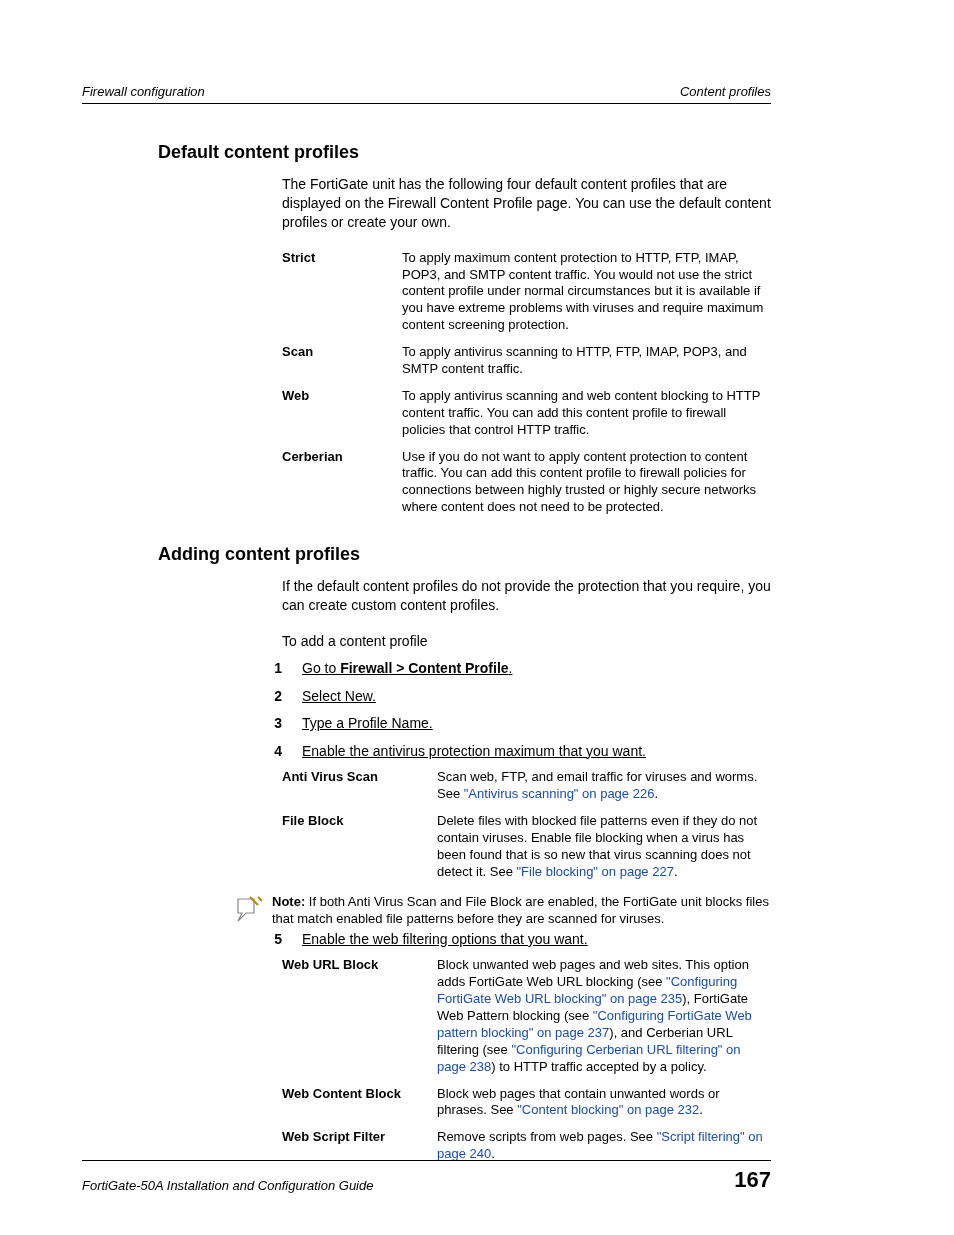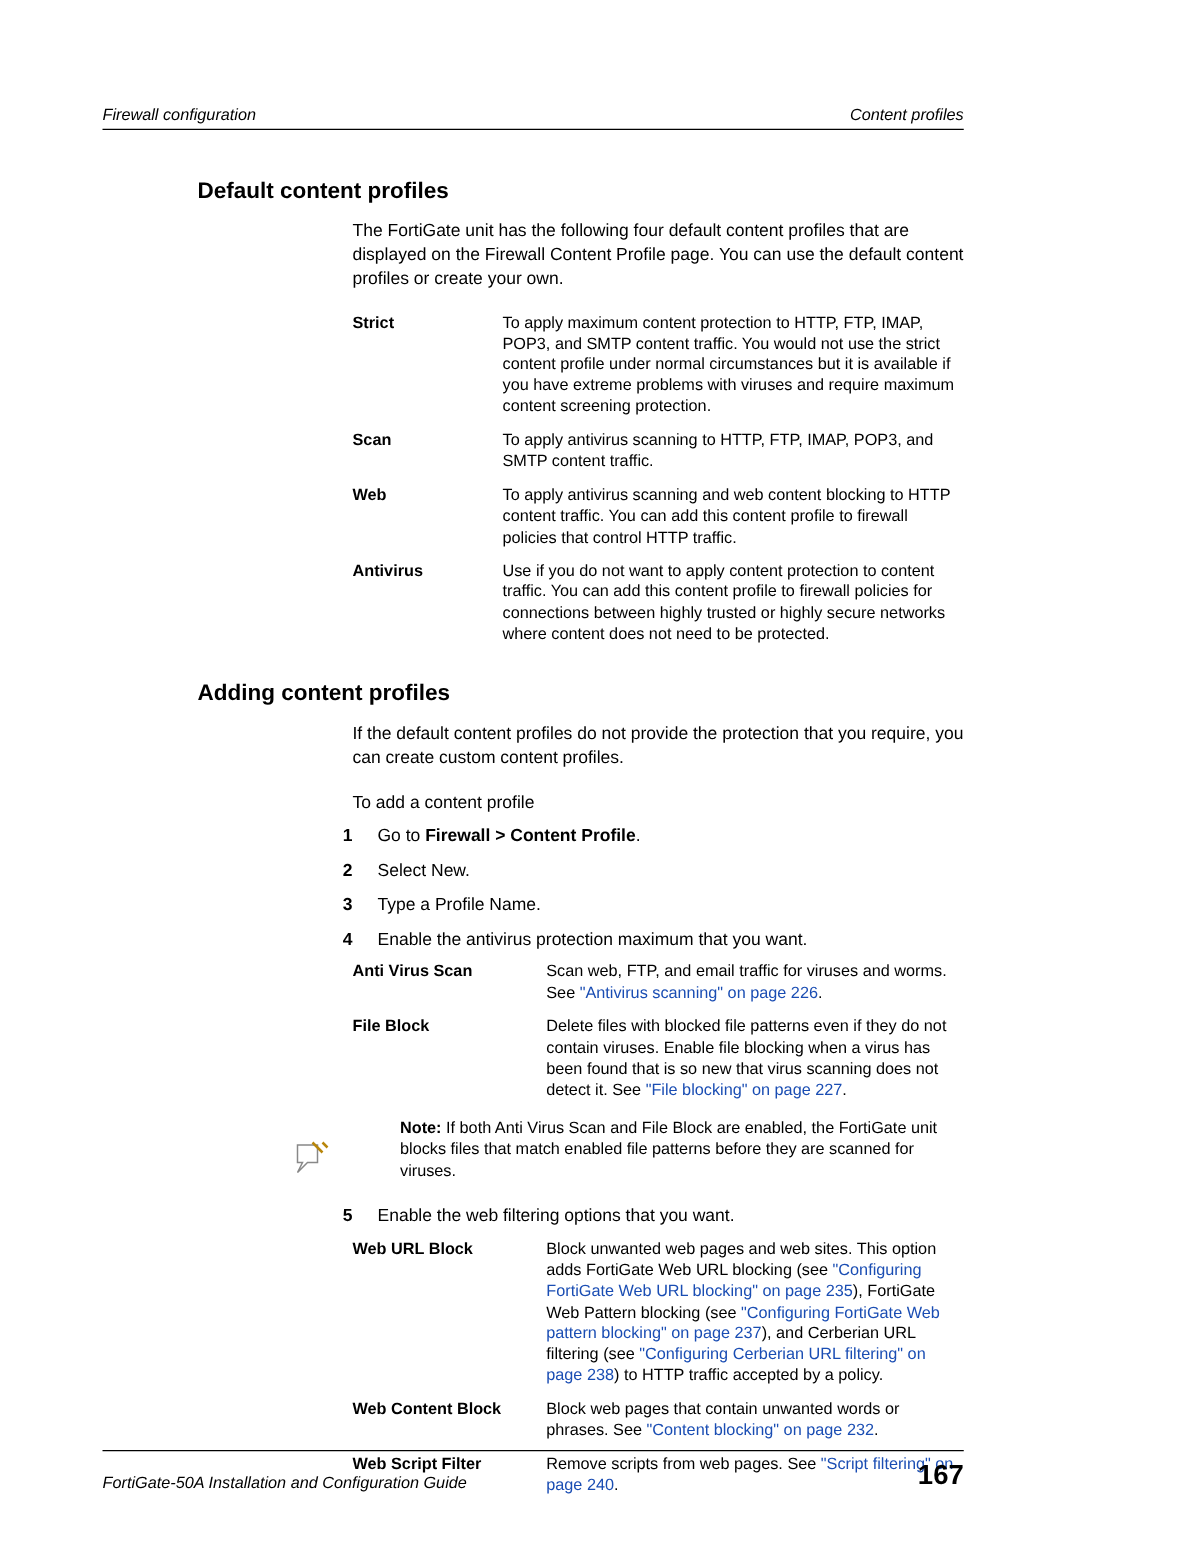--- a/index.html
+++ b/index.html
@@ -44,27 +44,27 @@
   .def-term { width: 120px; font-weight: bold; flex-shrink: 0; }
   .def-desc { flex: 1; line-height: 1.3; }
   .sub-heading {
     font-weight: normal;
     font-size: 14px;
     margin: 0 0 10px 200px;
   }
   .steps { margin-left: 160px; font-size: 14px; }
   .step-row { display: flex; margin-bottom: 8px; line-height: 1.4; }
   .step-num { width: 40px; text-align: right; padding-right: 20px; font-weight: bold; flex-shrink:0; }
-  .step-text { flex: 1; }
+  .step-text { flex: 1; text-decoration: underline; }
   .option-table { margin-left: 200px; font-size: 13px; margin-top: 4px; margin-bottom: 12px; }
   .opt-row { display: flex; margin-bottom: 10px; }
   .opt-term { width: 155px; font-weight: bold; flex-shrink:0; }
   .opt-desc { flex: 1; line-height: 1.3; }
   .link { color: #1a4db3; }
-  .note-block { display: flex; margin: 10px 0 18px 150px; font-size: 13px; align-items: flex-end; gap: 48px; }
+  .note-block { display: flex; margin: 10px 0 2px 150px; font-size: 13px; align-items: center; }
   .note-icon { width: 40px; flex-shrink: 0; padding-top: 2px; }
   .note-text { flex: 1; line-height: 1.35; }
   .footer {
     position: absolute;
     left: 82px;
     right: 82px;
     bottom: 42px;
     border-top: 1px solid #000;
     padding-top: 6px;
     display: flex;
@@ -96,21 +96,21 @@
     </div>
     <div class="def-row">
       <div class="def-term">Scan</div>
       <div class="def-desc">To apply antivirus scanning to HTTP, FTP, IMAP, POP3, and SMTP content traffic.</div>
     </div>
     <div class="def-row">
       <div class="def-term">Web</div>
       <div class="def-desc">To apply antivirus scanning and web content blocking to HTTP content traffic. You can add this content profile to firewall policies that control HTTP traffic.</div>
     </div>
     <div class="def-row">
-      <div class="def-term">Antivirus</div>
+      <div class="def-term">Cerberian</div>
       <div class="def-desc">Use if you do not want to apply content protection to content traffic. You can add this content profile to firewall policies for connections between highly trusted or highly secure networks where content does not need to be protected.</div>
     </div>
   </div>
 
   <h2 class="section" style="margin-top:28px;">Adding content profiles</h2>
   <p class="body-para">If the default content profiles do not provide the protection that you require, you can create custom content profiles.</p>
   <p class="sub-heading">To add a content profile</p>
 
   <div class="steps">
     <div class="step-row">

